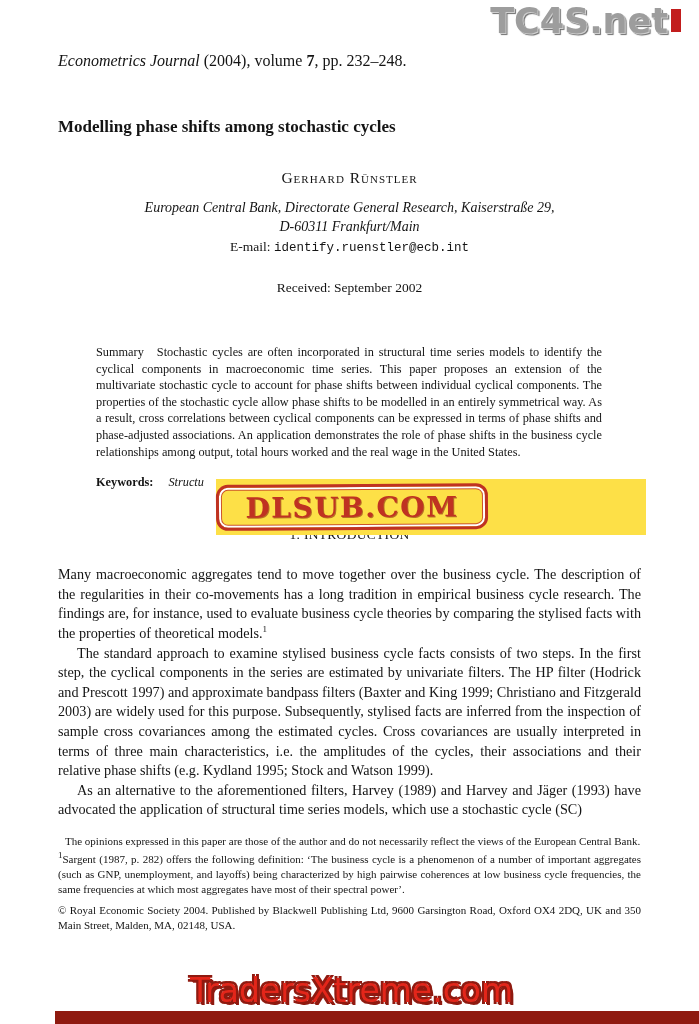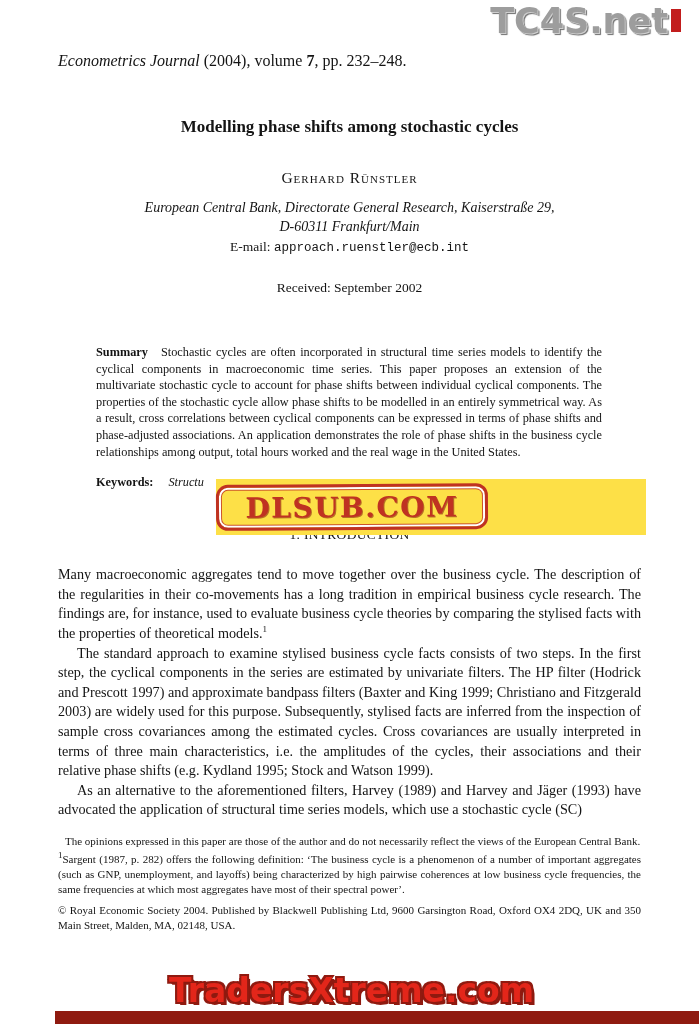--- a/index.html
+++ b/index.html
@@ -28,36 +28,36 @@
     color: #9d9d9d;
     text-shadow: 1px 1px 0 #cfcfcf, 2px 2px 1px #6e6e6e;
   }
   .tc4s-red { width: 10px; height: 23px; background: #c21d1d; margin: 7px 0 0 3px; }
 
   
   .journal-line { margin: 52px 58px 0; font-size: 16px; line-height: 17px; }
   .journal-line em { font-style: italic; }
   .vol-bold { font-weight: bold; }
 
-  .title { margin: 46px 58px 0; text-align: center; font-size: 17px; font-weight: bold; line-height: 23px; }
+  .title { margin: 46px 58px 0; font-size: 17px; font-weight: bold; line-height: 23px; }
 
   .author {
     margin-top: 31px; text-align: center;
     font-variant: small-caps; font-size: 15.5px; letter-spacing: 1px;
   }
 
   .affiliation { margin-top: 11px; text-align: center; font-style: italic; font-size: 14px; line-height: 19px; }
   .email-line { font-style: normal; font-size: 13.5px; margin-top: 1px; }
   .email-mono { font-family: "Liberation Mono", monospace; font-size: 12.5px; }
 
   .received { margin-top: 22px; text-align: center; font-size: 13.5px; }
 
   
   .abstract { margin: 48px 97px 0 96px; font-size: 12.3px; line-height: 16.6px; text-align: justify; }
-  .summary-label { font-weight: bold; padding-right: 13px; }
+  .summary-label { font-weight: normal; padding-right: 13px; }
   .keywords { margin: 14px 97px 0 96px; font-size: 12.3px; line-height: 17px; }
   .keywords-label { font-weight: bold; padding-right: 15px; }
   .keywords em { font-style: italic; }
 
   
   .stamp-cover {
     position: absolute; left: 216px; top: 479px;
     width: 430px; height: 56px;
     background: #fde047;
     display: flex; align-items: center;
@@ -84,21 +84,21 @@
   
   .footnotes { margin: 14px 58px 0; font-size: 11px; line-height: 14.6px; text-align: justify; }
   .footnote.disclaimer { text-indent: 7px; }
   .footnote.note1 { margin-top: 4px; }
   .copyright { margin-top: 7px; }
 
   
   .banner-text {
     position: absolute; left: 4px; right: 0; bottom: 14px;
     text-align: center;
-    font-family: "DejaVu Sans", sans-serif; font-weight: bold;
+    font-family: "DejaVu Sans", sans-serif; font-weight: normal;
     font-size: 33px; color: #e3261a;
     text-shadow: -2px -2px 0 #8f1a10, 2px -2px 0 #8f1a10, -2px 2px 0 #8f1a10, 2px 2px 0 #8f1a10, 3px 3px 0 #8f1a10;
   }
   .banner-bar { position: absolute; left: 55px; right: 0; bottom: 0; height: 13px; background: #8f1a10; }
 </style>
 </head>
 <body>
 
 <div class="page">
 
@@ -109,21 +109,21 @@
 
   <p class="journal-line"><em>Econometrics Journal</em><span> (2004), volume </span><span class="vol-bold">7</span><span>, pp. 232–248.</span></p>
 
   <h1 class="title">Modelling phase shifts among stochastic cycles</h1>
 
   <div class="author">Gerhard Rünstler</div>
 
   <div class="affiliation">
     <div>European Central Bank, Directorate General Research, Kaiserstraße 29,</div>
     <div>D-60311 Frankfurt/Main</div>
-    <div class="email-line"><span>E-mail: </span><span class="email-mono">approach.ruenstler@ecb.int</span></div>
+    <div class="email-line"><span>E-mail: </span><span class="email-mono">identify.ruenstler@ecb.int</span></div>
   </div>
 
   <div class="received">Received: September 2002</div>
 
   <p class="abstract"><span class="summary-label">Summary</span><span>Stochastic cycles are often incorporated in structural time series models to identify the cyclical components in macroeconomic time series. This paper proposes an extension of the multivariate stochastic cycle to account for phase shifts between individual cyclical components. The properties of the stochastic cycle allow phase shifts to be modelled in an entirely symmetrical way. As a result, cross correlations between cyclical components can be expressed in terms of phase shifts and phase-adjusted associations. An application demonstrates the role of phase shifts in the business cycle relationships among output, total hours worked and the real wage in the United States.</span></p>
 
   <p class="keywords"><span class="keywords-label">Keywords:</span><em>Structu</em></p>
 
   <h2 class="section-heading">1. INTRODUCTION</h2>
 

